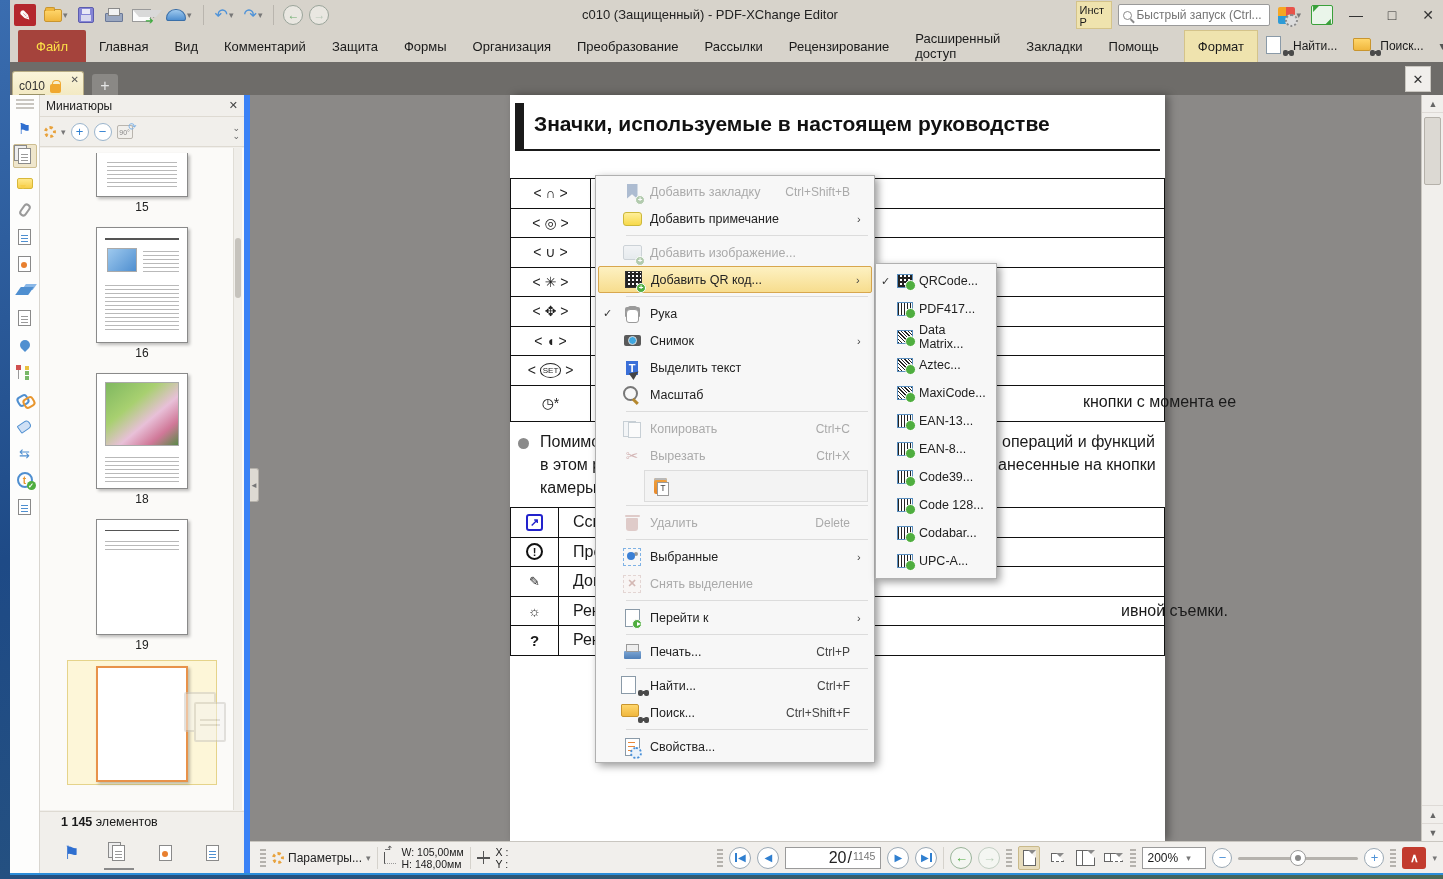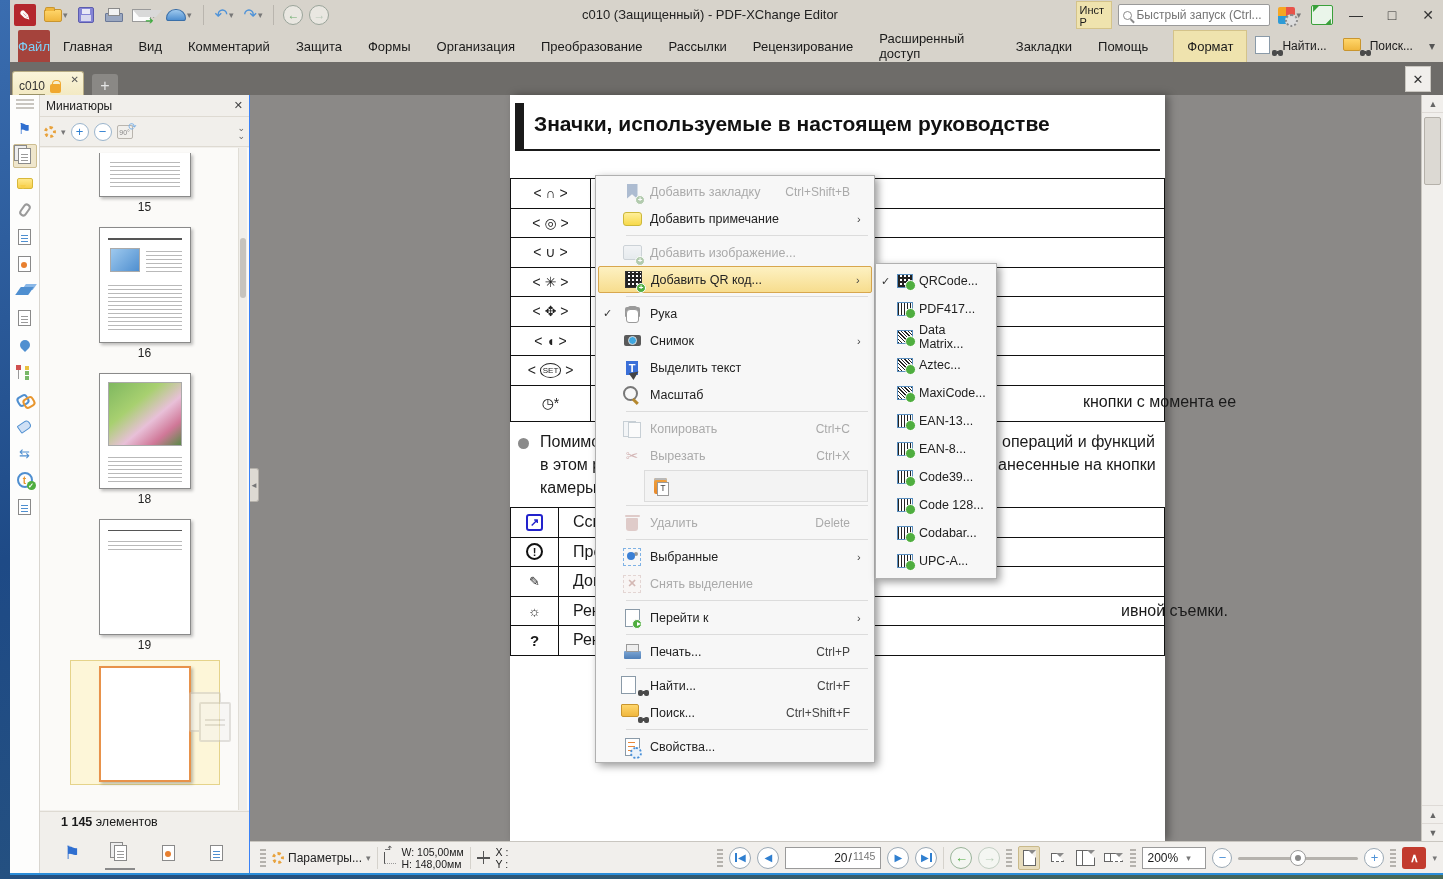--- a/index.html
+++ b/index.html
@@ -44,21 +44,21 @@
   .ic-colors { width:17px; height:17px; border-radius:2px; background:conic-gradient(#e8534a 0 25%, #8dc63f 0 50%, #2e9bd6 0 75%, #f5a623 0); position:relative; }
   .ic-colors::after { content:""; position:absolute; right:-3px; bottom:-3px; width:9px; height:9px; border-radius:50%; border:2px dotted #8a8a8a; background:#ddd; }
   .ic-fullscr { width:22px; height:20px; background:#eaf5ea; border:1px solid #3aa03a; border-radius:2px; position:relative; }
   .ic-fullscr::before { content:"◤"; position:absolute; left:1px; top:-2px; color:#3aa03a; font-size:8px; }
   .ic-fullscr::after { content:"◢"; position:absolute; right:1px; bottom:-2px; color:#3aa03a; font-size:8px; }
   .winbtn { width:30px; height:24px; display:flex; align-items:center; justify-content:center; font-size:14px; color:#333; }
 
   
   .ribbon { position:absolute; left:0; top:30px; right:0; height:32px; display:flex; align-items:stretch; padding-left:8px; }
   .rtab { display:flex; align-items:center; padding:0 13px; font-size:13px; color:#1a1a1a; }
-  .rtab.file { background:#a5433c; color:#7dd3fc; border-radius:2px 2px 0 0; padding:0 0; }
+  .rtab.file { background:#a5433c; color:#fde047; border-radius:2px 2px 0 0; padding:0 18px; }
   .rtab.format { background:#efe3ae; border:1px solid #d4c38a; border-bottom:none; margin-left:12px; }
   .rspacer { flex:1; }
   .rbtn { display:flex; align-items:center; gap:5px; padding:0 8px; font-size:12px; }
   .rchev { display:flex; align-items:center; padding:0 8px; color:#555; }
 
   
   .tabrow { position:absolute; left:0; top:62px; right:0; height:39px; background:#6e6c69; display:flex; align-items:flex-end; padding-left:2px; }
   .doctab { width:72px; height:30px; background:linear-gradient(#faf4da,#f1e7bd); border:1px solid #b8ad85; border-bottom:none; border-radius:3px 3px 0 0;
     display:flex; align-items:center; gap:5px; padding:0 6px; position:relative; }
   .doctab .lbl { font-size:12px; color:#333; border-bottom:1px solid #9a9267; padding-bottom:1px; }
@@ -94,21 +94,21 @@
   .chain { width:16px; height:12px; position:relative; }
   .chain::before { content:""; position:absolute; left:0; top:2px; width:8px; height:7px; border:2px solid #4f8fd0; border-radius:4px; transform:rotate(-30deg); }
   .chain::after { content:""; position:absolute; left:6px; top:4px; width:8px; height:7px; border:2px solid #e8962e; border-radius:4px; transform:rotate(-30deg); }
   .tag { width:13px; height:9px; background:#cfe0f5; border:1px solid #4f8fd0; transform:rotate(-35deg); border-radius:1px 4px 4px 1px; }
   .g-zarr { color:#4f8fd0; font-size:13px; }
   .acc { width:16px; height:16px; border:2px solid #4f8fd0; border-radius:50%; color:#e8962e; font-size:10px; font-weight:bold;
     display:flex; align-items:center; justify-content:center; position:relative; }
   .acc::after { content:"✓"; position:absolute; right:-5px; bottom:-4px; color:#fff; background:#4fae3f; border-radius:50%; width:9px; height:9px; font-size:7px; line-height:9px; text-align:center; }
 
   
-  .panel { position:absolute; left:30px; top:95px; bottom:0; width:210px; background:#f1efeb; border-right:1px solid #3b82f6; }
+  .panel { position:absolute; left:30px; top:95px; bottom:0; width:210px; background:#f1efeb; border-right:6px solid #3b82f6; }
   .p-head { height:22px; display:flex; align-items:center; padding:0 6px; font-size:12px; color:#222; border-bottom:1px solid #dedad2; }
   .p-head .x { margin-left:auto; color:#444; font-size:11px; }
   .p-tools { height:30px; display:flex; align-items:center; gap:5px; padding:0 4px; border-bottom:1px solid #dedad2; }
   .gear { width:12px; height:12px; border-radius:50%; border:3px dotted #e8a23c; }
   .zoomin,.zoomout { width:18px; height:18px; border:1px solid #9ab4cc; border-radius:50%; color:#2f7fd0; font-size:13px; line-height:15px; text-align:center; background:#fff; }
   .rot90 { width:16px; height:14px; border:1px solid #b9b5ae; border-radius:2px; color:#888; font-size:7px; text-align:center; line-height:13px; position:relative; }
   .rot90::after { content:"⟳"; position:absolute; right:-5px; top:-6px; color:#7fb2e5; font-size:10px; }
   .p-chev { margin-left:auto; color:#666; font-size:9px; line-height:8px; text-align:center; }
 
   .p-list { position:absolute; left:0; top:53px; bottom:63px; right:0; background:#fbfaf8; overflow:hidden; }
@@ -245,21 +245,21 @@
   .dim2 { font-size:10.5px; line-height:12px; color:#222; }
   .cornerL { width:12px; height:12px; border-left:1.5px solid #555; border-bottom:1.5px dotted #999; position:relative; }
   .cornerL::before { content:"↰"; position:absolute; left:-1px; top:-9px; font-size:9px; color:#555; transform:rotate(90deg); }
   .crosshair { width:13px; height:13px; position:relative; }
   .crosshair::before { content:""; position:absolute; left:6px; top:0; width:1.5px; height:13px; background:#555; }
   .crosshair::after { content:""; position:absolute; top:6px; left:0; height:1.5px; width:13px; background:#555; }
   .navc { width:22px; height:22px; border:1px solid #9aa8b4; border-radius:50%; background:#fff; color:#2f7fd0;
     display:flex; align-items:center; justify-content:center; font-size:10px; gap:1px; }
   .navc .bar { width:2px; height:9px; background:#2f7fd0; }
   .pagebox { width:96px; height:22px; background:#fff; border:1px solid #9a9a9a; display:flex; align-items:center; justify-content:flex-end; padding:0 5px; gap:1px; }
-  .pagebox .cur { font-size:12px; color:#222; }
+  .pagebox .cur { font-size:16px; color:#222; }
   .pagebox .tot { font-size:10.5px; color:#777; margin-top:-4px; }
   .navg { width:22px; height:22px; border:1px solid #9ab49a; border-radius:50%; background:#f4f6f2; color:#4fae3f; font-size:13px;
     display:flex; align-items:center; justify-content:center; }
   .navg.dim { color:#b9ceb9; border-color:#c2cec2; }
   .lay { width:22px; height:24px; display:flex; align-items:center; justify-content:center; border-radius:2px; }
   .lay.sel { background:#e7dcbd; border:1px solid #c9b98a; }
   .ldoc { width:13px; height:16px; background:#fff; border:1px solid #666; position:relative; }
   .ldoc::after { content:""; position:absolute; right:-1px; top:-1px; border:4px solid transparent; border-top:4px solid #8a8a8a; border-right:4px solid #f1efec; }
   .ldoc.half { height:9px; border-bottom-style:dashed; }
   .ldoc.two { box-shadow:-6px 0 0 -1px #fff, -6px 0 0 0 #666; margin-left:6px; }

